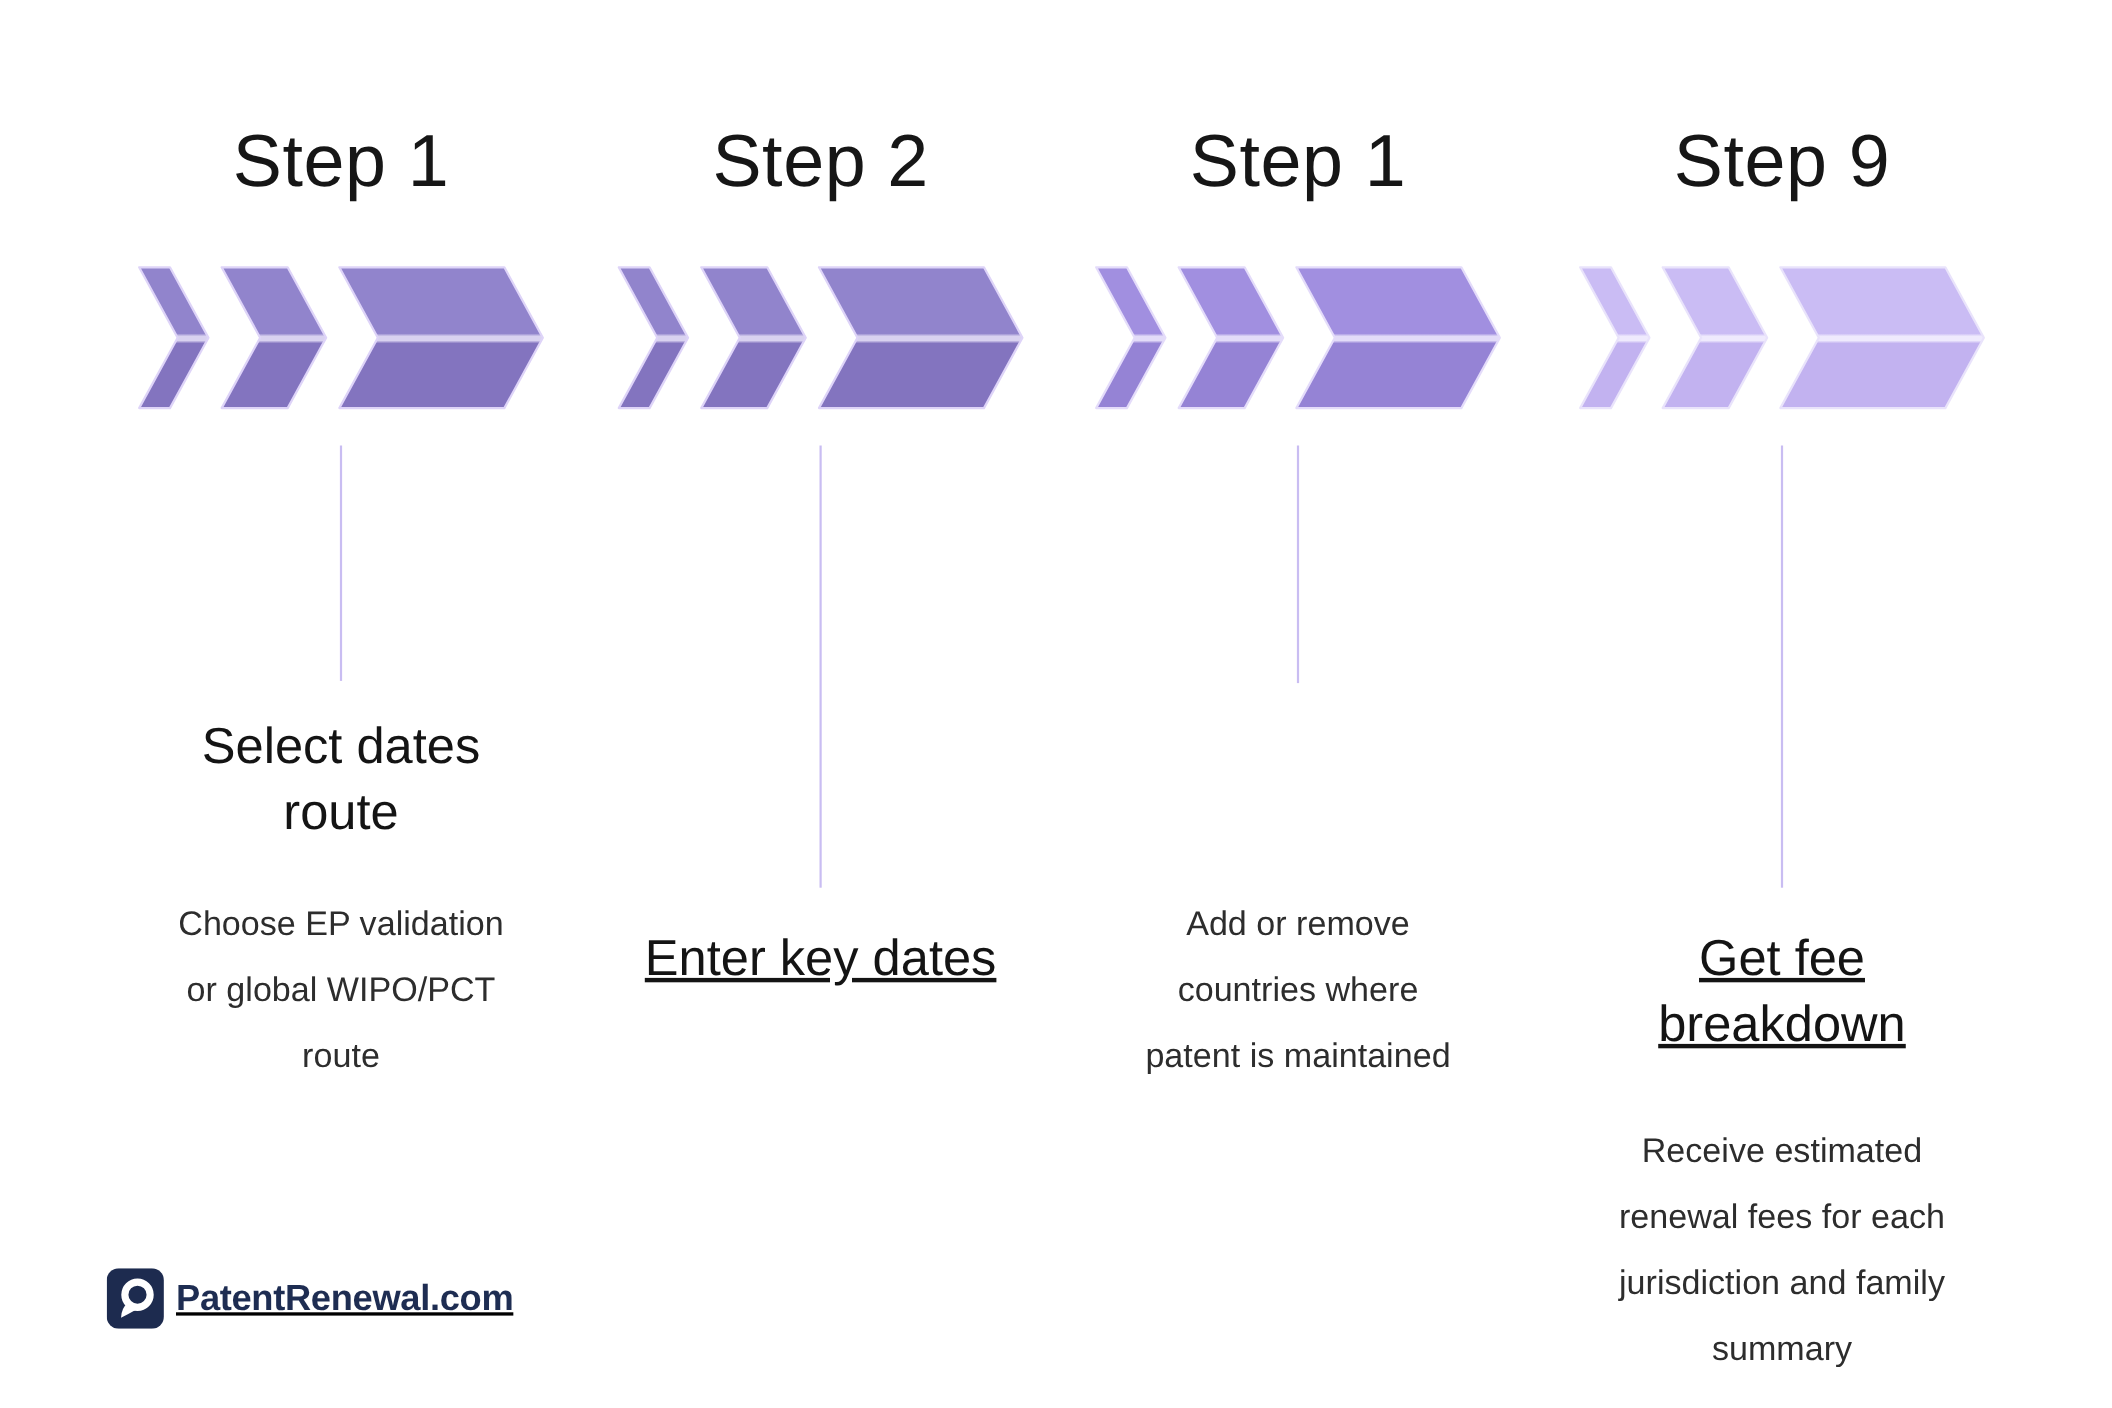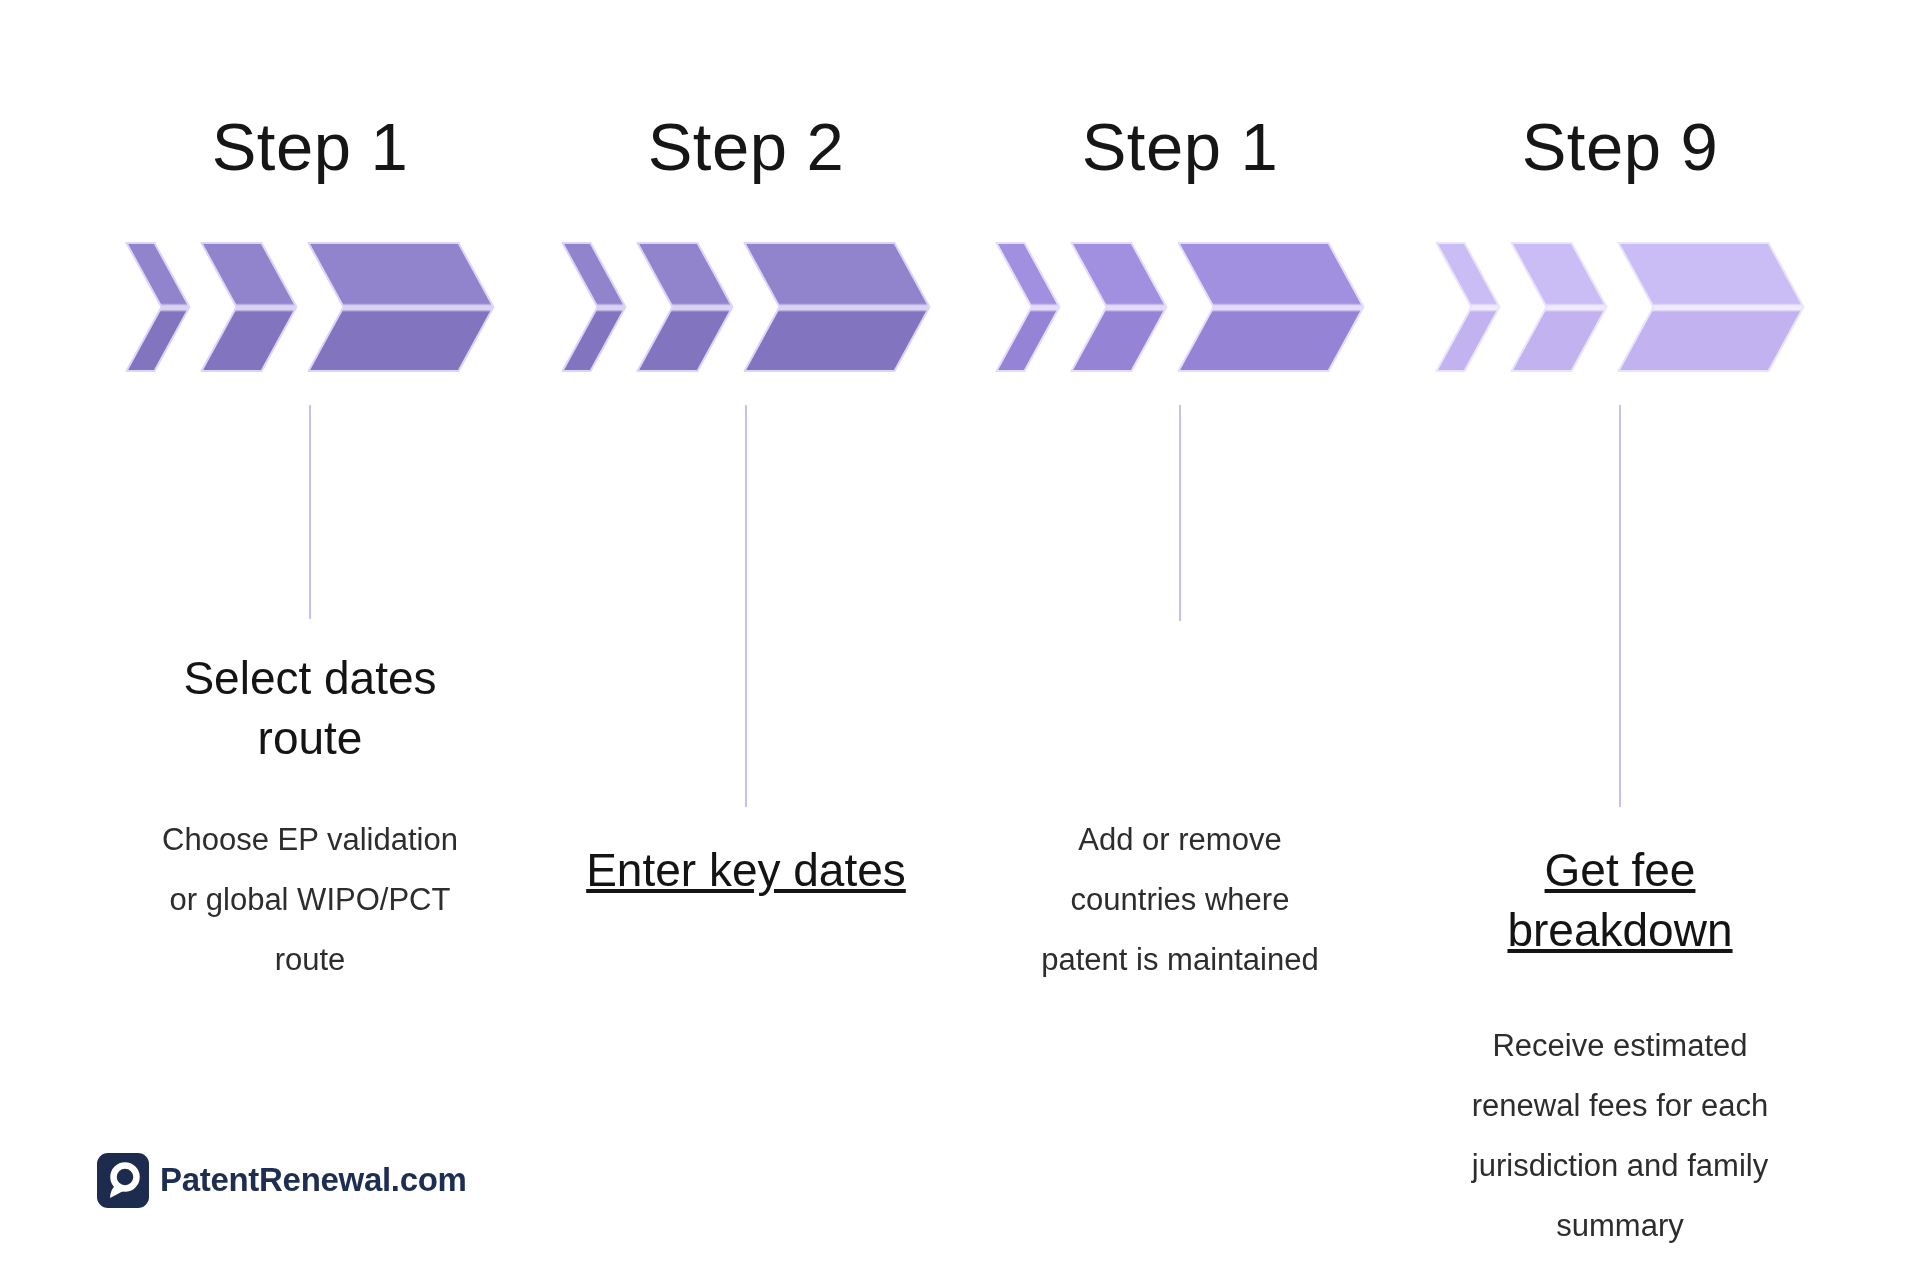--- a/index.html
+++ b/index.html
@@ -43,21 +43,21 @@
 
   .desc{
     position:absolute;left:0;width:100%;margin:0;text-align:center;
     font-size:31px;font-weight:400;color:#2d2d2d;line-height:60px;
     white-space:pre-line;
   }
   .col-1 .desc,.col-3 .desc{top:810px;}
   .col-2 .desc{top:936px;}
   .col-4 .desc{top:996px;margin-top:20px;}
 
-  .brand{position:absolute;left:97px;top:1152px;height:56px;display:flex;align-items:center;}
+  .brand{position:absolute;left:97px;top:1152px;height:56px;display:flex;align-items:center;text-decoration:underline;}
   .brand-icon{width:52px;height:55px;display:block;}
   .brand-name{margin:0 0 0 11px;font-size:33px;font-weight:700;color:var(--brand-text,#1e2d52);
     letter-spacing:-0.3px;}
 </style>
 </head>
 <body>
 
 <div class="canvas">
 
   <section class="col col-1" style="--a-top: #9184cc; --a-hi: #d9d2f0; --a-bot: #8374bf; --a-line: #ded4f8;">

